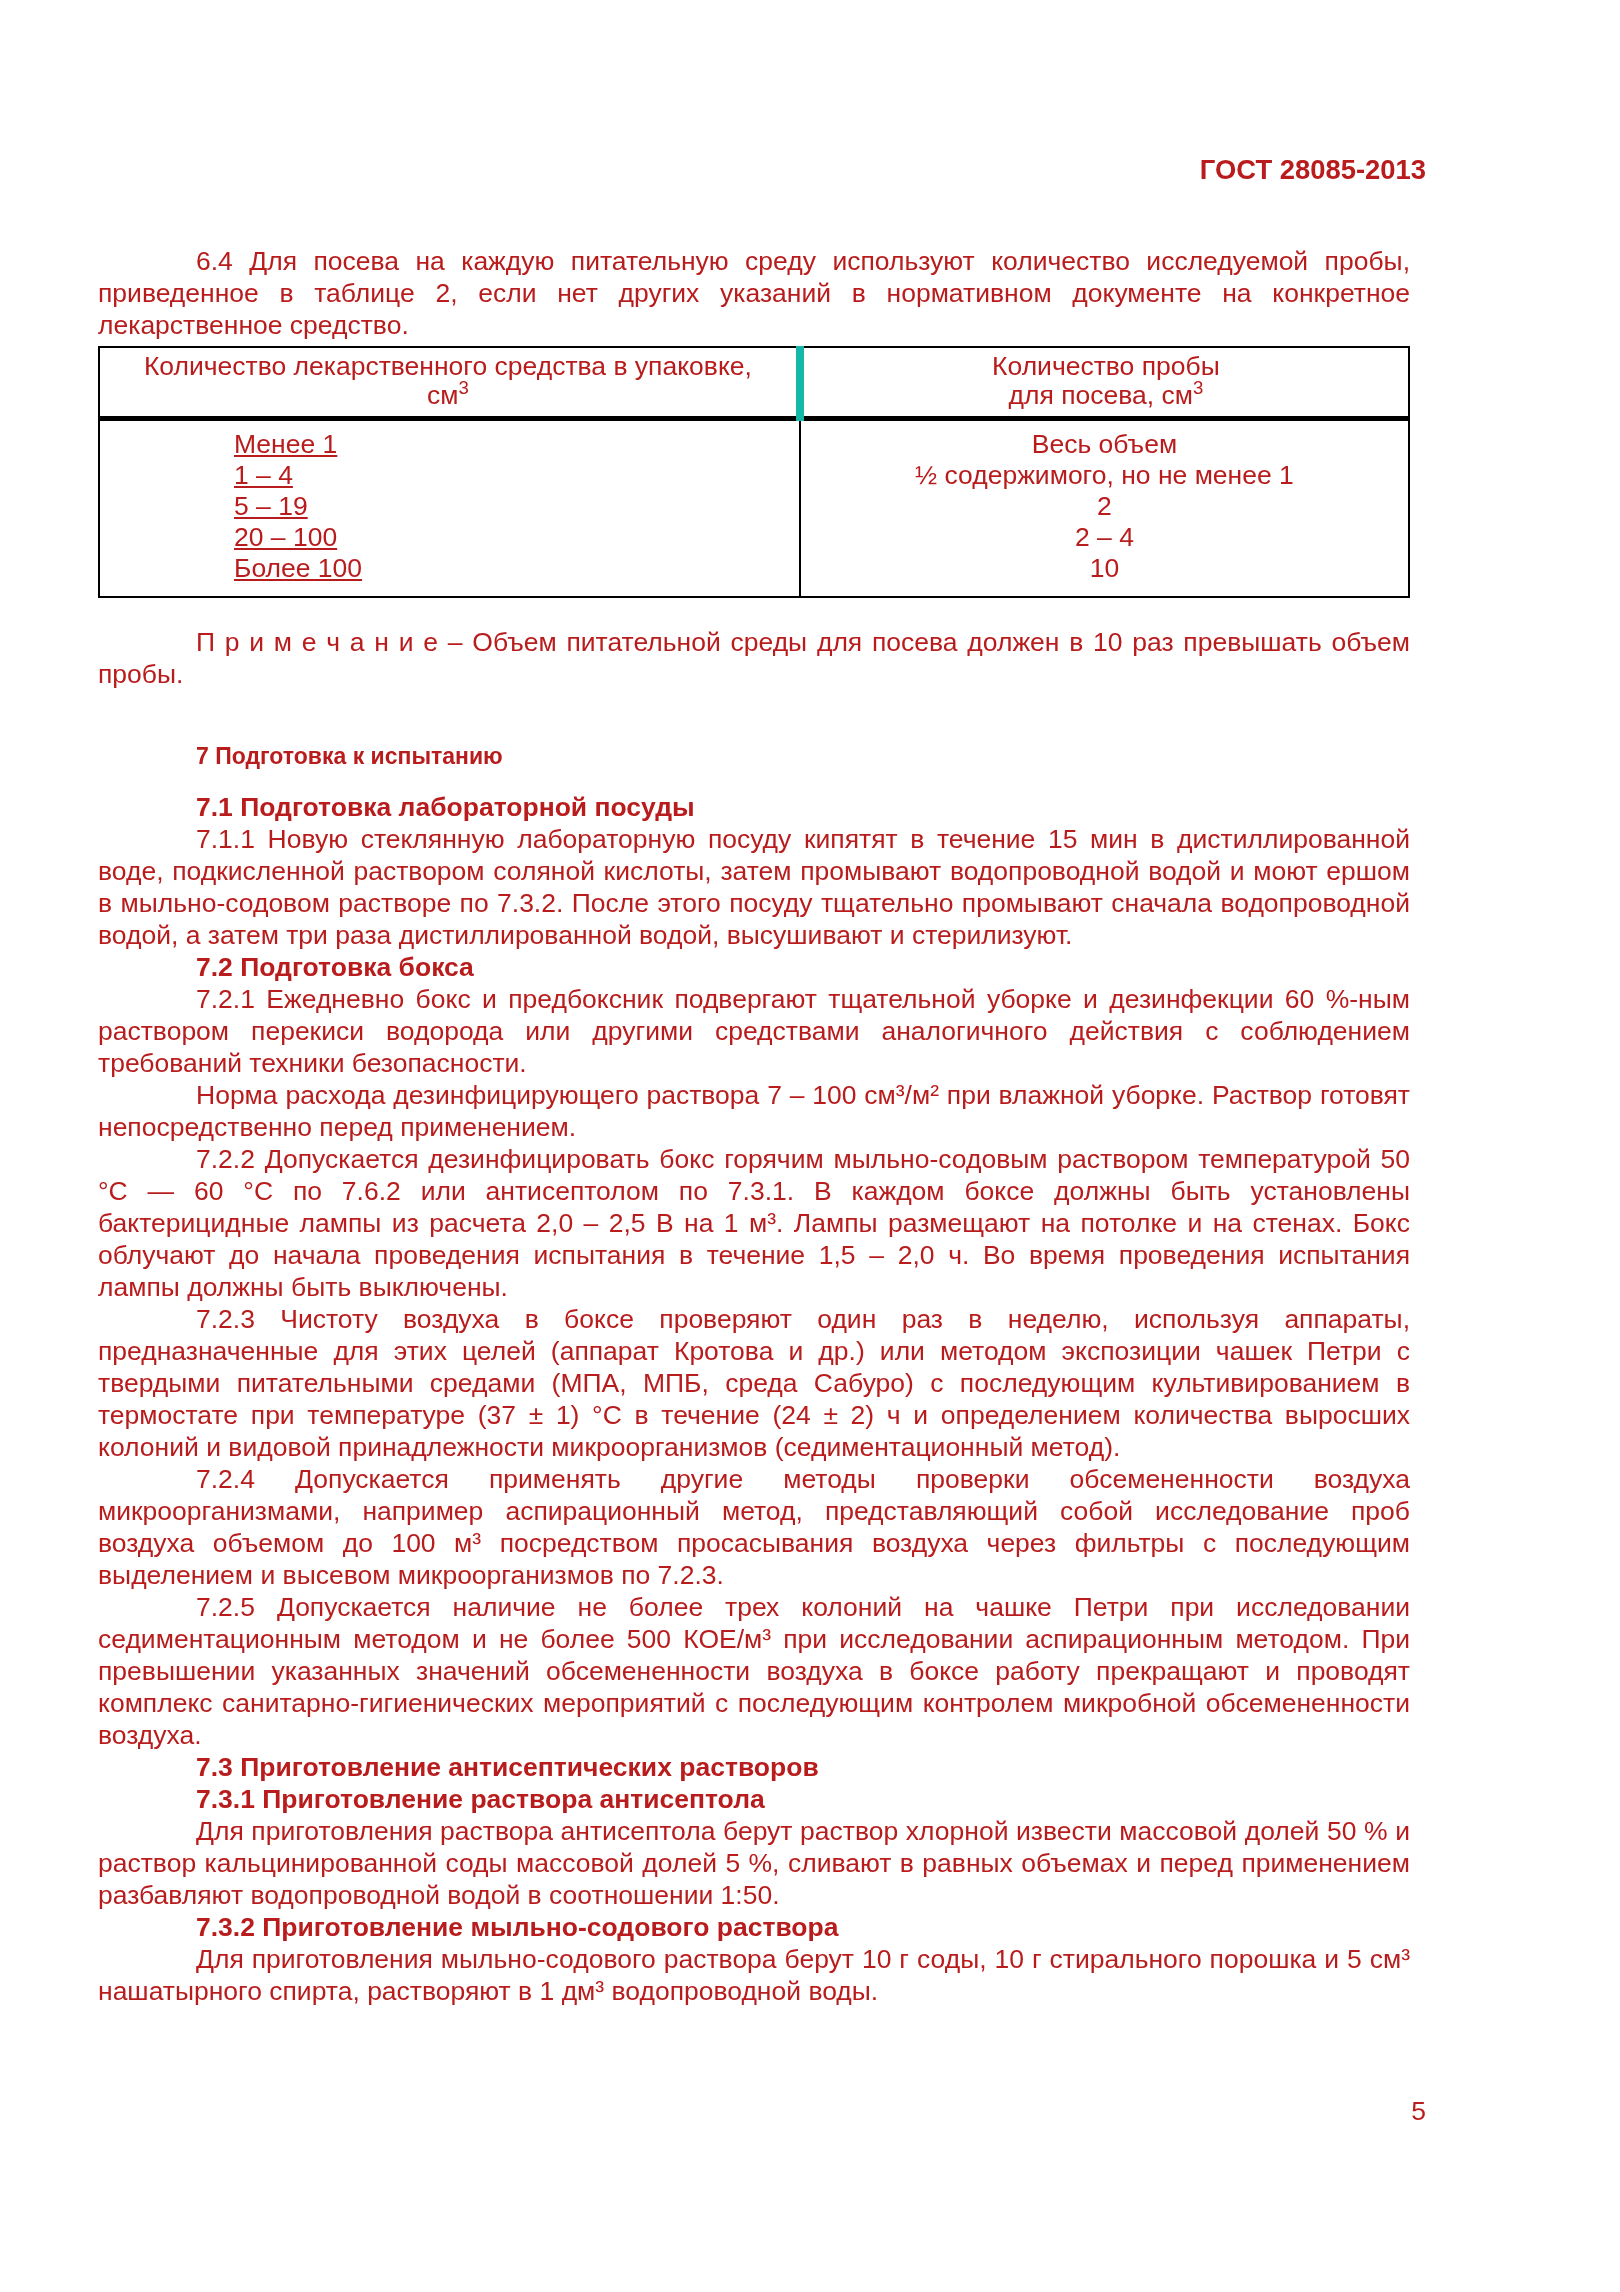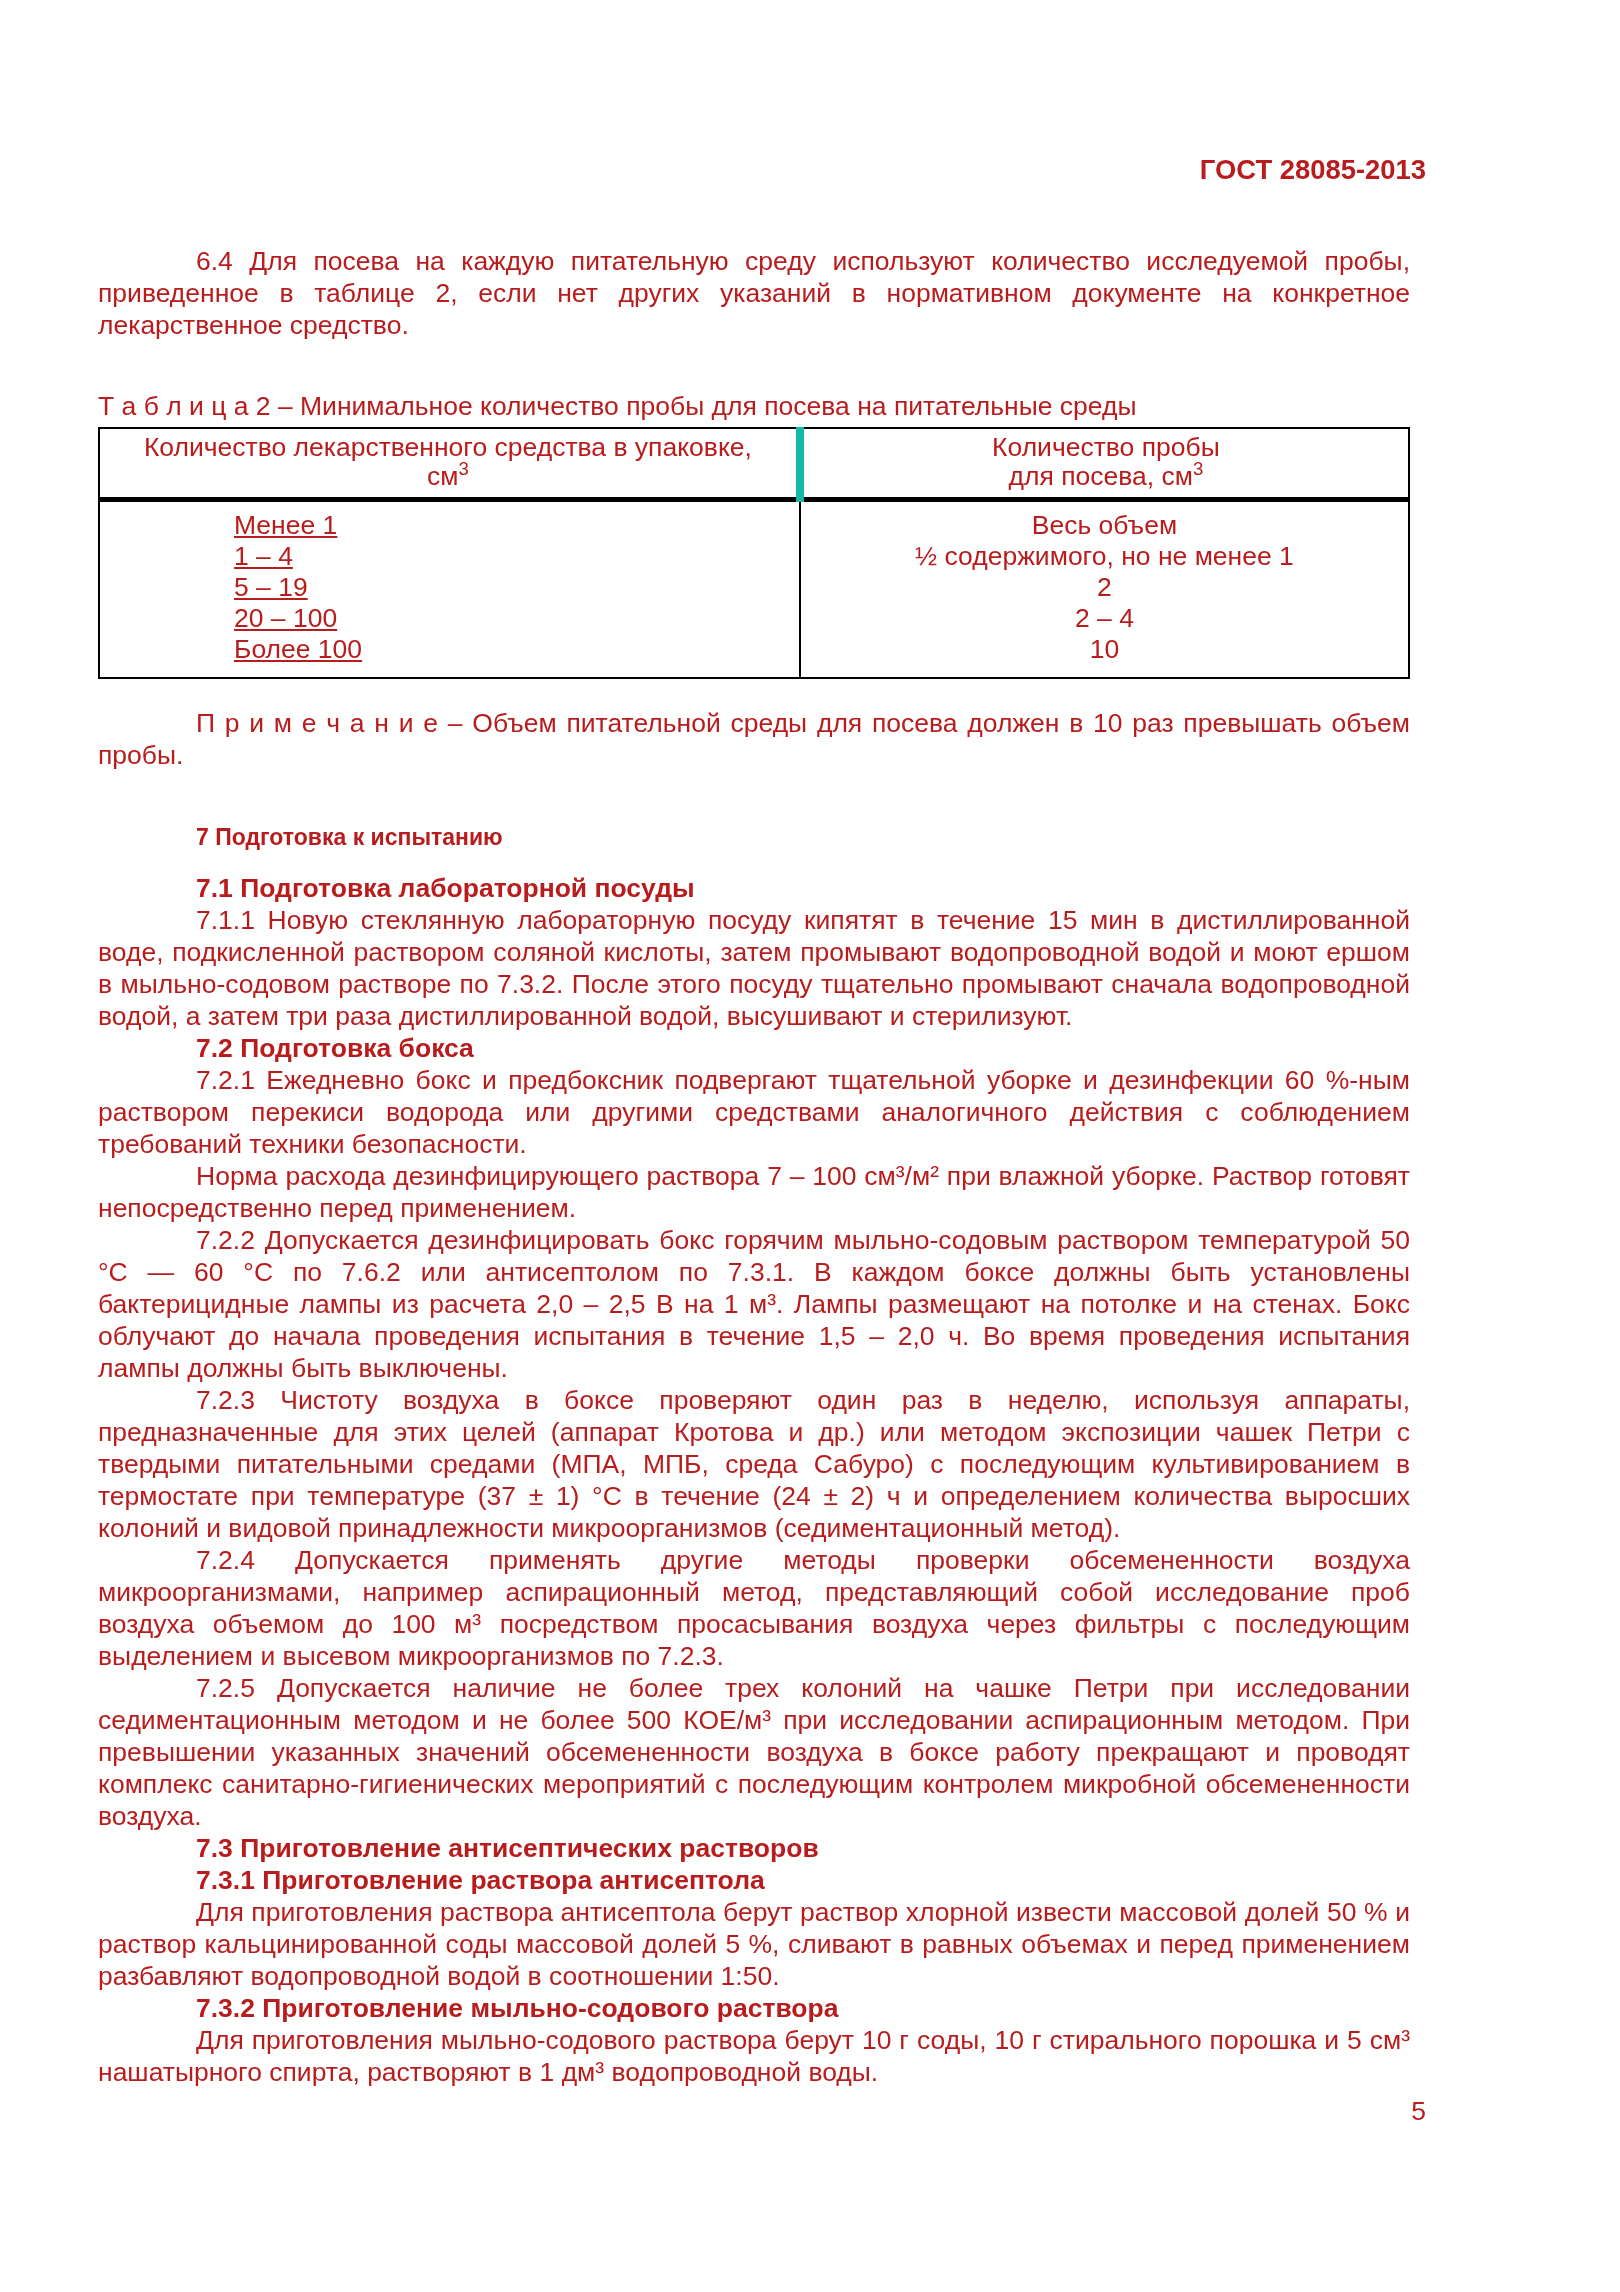--- a/index.html
+++ b/index.html
@@ -54,21 +54,20 @@
 <div class="page">
 
   <div class="doc-header">
     <span>ГОСТ 28085-2013</span>
   </div>
 
   <div class="content">
 
     <p class="para">6.4 Для посева на каждую питательную среду используют количество исследуемой пробы, приведенное в таблице 2, если нет других указаний в нормативном документе на конкретное лекарственное средство.</p>
 
-    <p class="tcaption">Т а б л и ц а  2 – Минимальное количество пробы  для посева на питательные среды</p>
 
     <table class="t2">
       <colgroup>
         <col style="width:53.5%">
         <col style="width:46.5%">
       </colgroup>
       <thead>
         <tr>
           <th class="c1h">
             <span>Количество лекарственного средства  в упаковке,</span><br>

